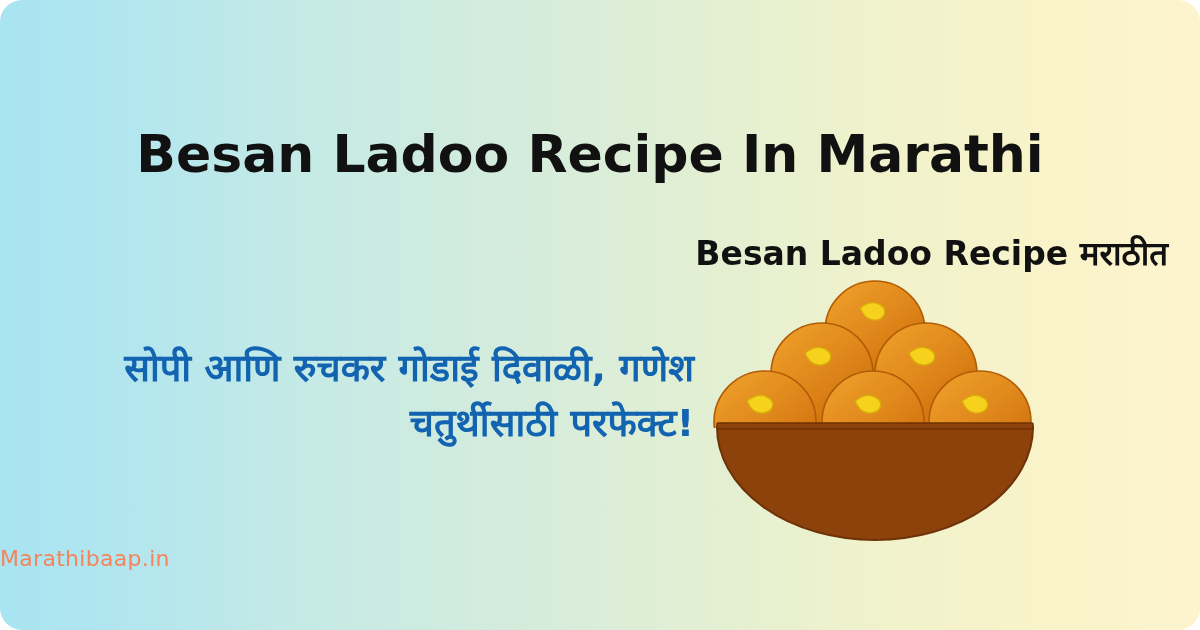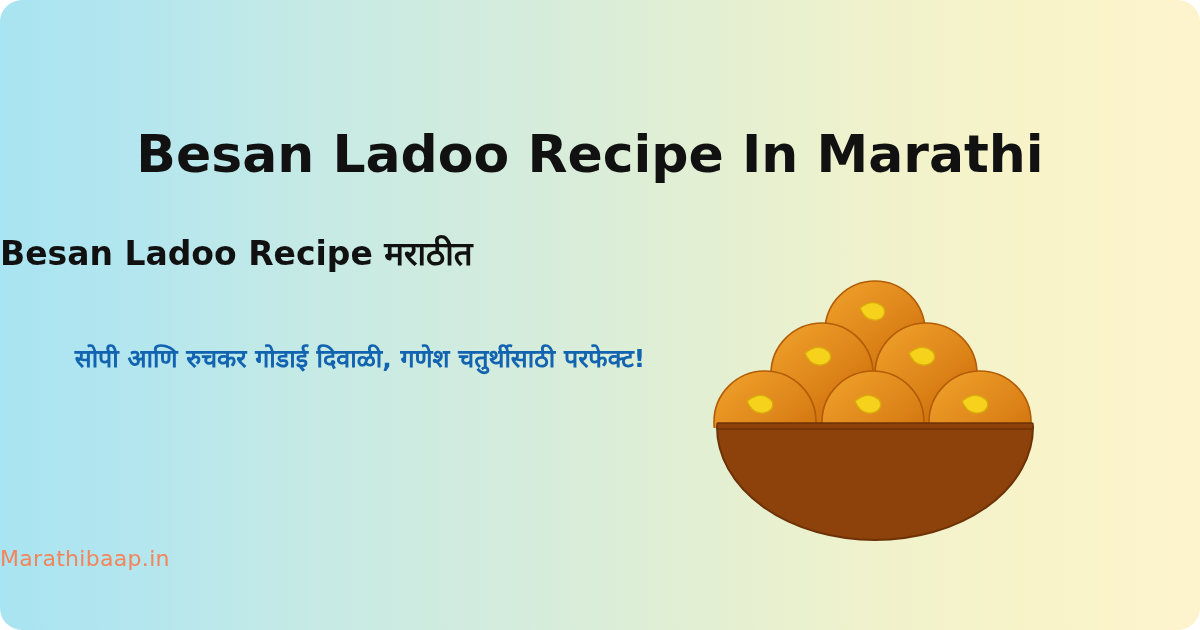--- a/index.html
+++ b/index.html
@@ -54,35 +54,35 @@
     letter-spacing: 0px;
     line-height: 1.05;
     white-space: nowrap;
   }
 
   .subtitle {
     position: absolute;
     left: 0;
     top: 234px;
     width: 1168px;
-    text-align: left;
+    text-align: right;
     font-size: 33px;
     font-weight: 700;
     color: #111111;
     line-height: 1.2;
     white-space: nowrap;
   }
 
   .tagline {
     position: absolute;
     left: 26px;
     top: 341px;
     width: 668px;
-    text-align: center;
-    font-size: 25px;
+    text-align: right;
+    font-size: 38px;
     font-weight: 700;
     color: #1263b0;
     line-height: 1.45;
   }
 
   .footer {
     position: absolute;
     left: 0;
     top: 546px;
     width: 1200px;

